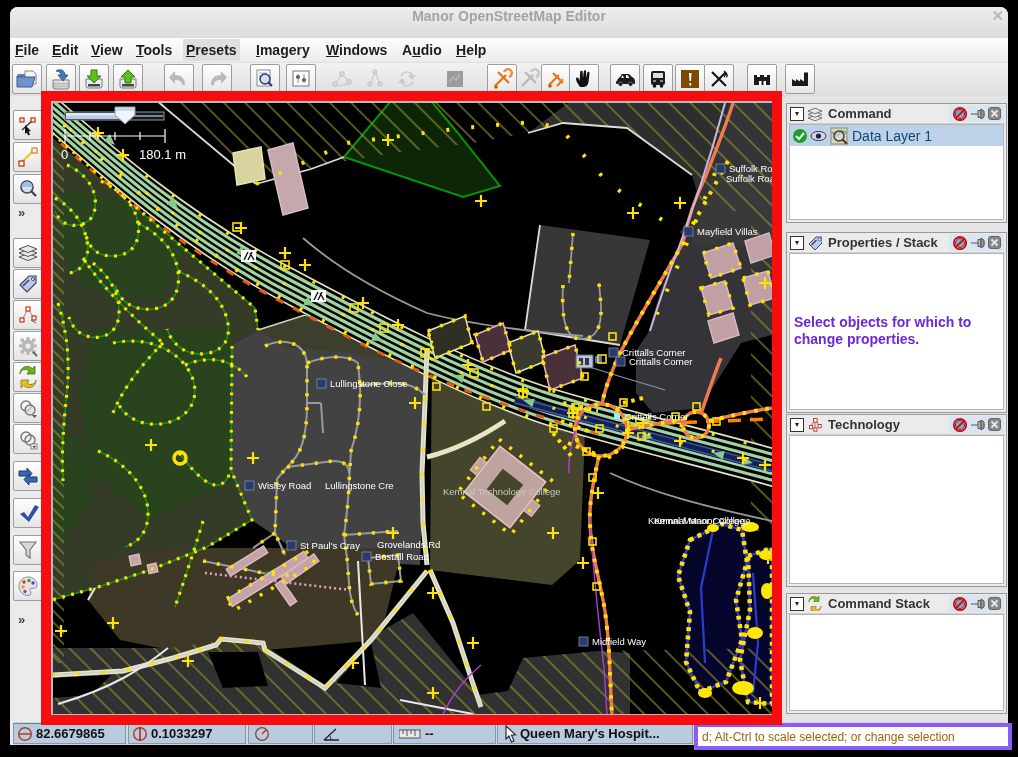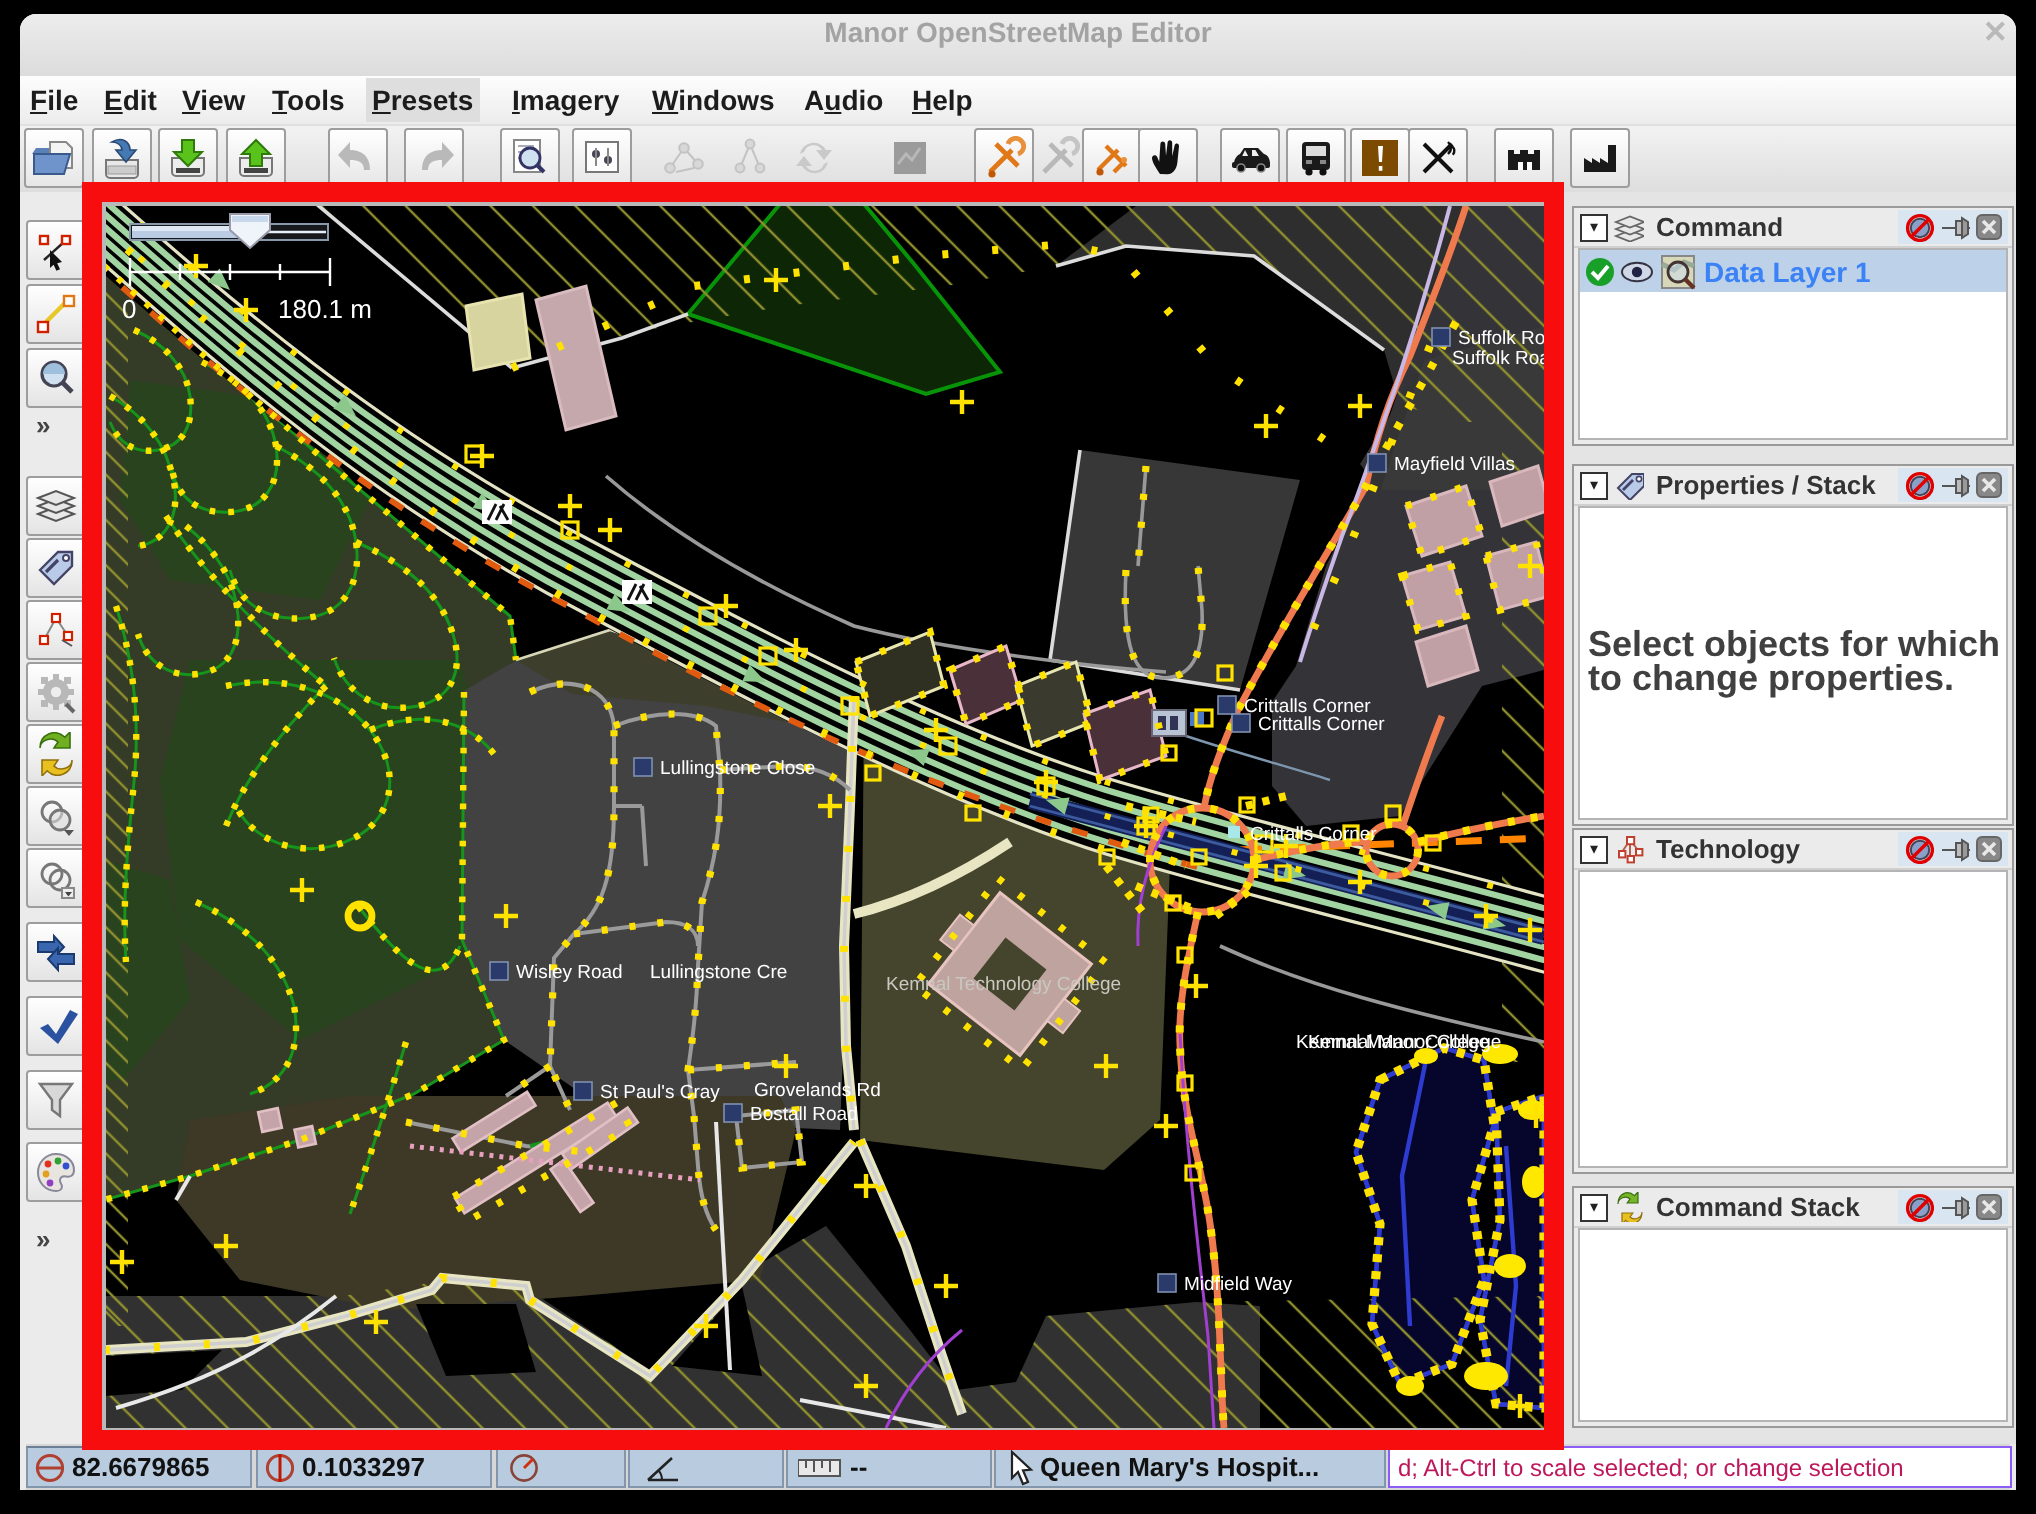--- a/index.html
+++ b/index.html
@@ -40,21 +40,21 @@
   .drop{position:absolute;left:3px;top:3px;width:12px;height:12px;background:#fff;border:1px solid #333;
         font-size:8px;color:#222;text-align:center;line-height:11px;}
   .hbtn{position:absolute;top:2px;width:15px;height:15px;}
   .hbtnbg{position:absolute;left:162px;top:1px;width:55px;height:17px;background:#d9e6f1;}
   
   #statusbar{left:13px;top:722px;width:992px;height:23px;background:#d6d6d6;}
   .seg{position:absolute;top:723px;height:19px;background:#b9cbdf;border:1px solid #8296ac;
        border-top-color:#6d7f94;font-size:13px;font-weight:bold;color:#111;}
   .seg span{position:absolute;left:22px;top:2px;white-space:nowrap;}
   #helpbox{position:absolute;left:694px;top:723px;width:310px;height:19px;background:#fff;
-     border:1px solid #8b5cf6;font-size:12px;color:#be185d;}
+     border:4px solid #8b5cf6;font-size:12px;color:#a16207;}
   #helpbox span{position:absolute;left:4px;top:3px;white-space:nowrap;}
 </style>
 </head>
 <body>
 <div id="win" class="abs"></div>
 <div id="titlebar" class="abs"></div>
 <div id="title" class="abs">Manor OpenStreetMap Editor</div>
 <div id="closex" class="abs">✕</div>
 <div id="menubar" class="abs"></div>
 <span class="mi" style="left:15px"><u>F</u>ile</span>
@@ -387,21 +387,21 @@
     <svg style="position:absolute;left:20px;top:5px" width="17" height="12">
         <ellipse cx="8.5" cy="6" rx="7.5" ry="4.6" fill="#d0d8e8" stroke="#334"></ellipse>
         <circle cx="8.5" cy="6" r="2.6" fill="#224"></circle>
       </svg>
     <svg style="position:absolute;left:40px;top:2px" width="19" height="19">
         <rect x="1" y="1" width="16" height="16" fill="#d8d8b8" stroke="#888"></rect>
         <path d="M1,5 l6,3 5,-4 5,2" stroke="#9a9" stroke-width="2.5" fill="none"></path>
         <circle cx="9" cy="9" r="5" fill="#cde" fill-opacity=".5" stroke="#433" stroke-width="1.4"></circle>
         <line x1="12.5" y1="12.5" x2="17" y2="17" stroke="#632" stroke-width="2.2"></line>
       </svg>
-    <span style="position:absolute;left:62px;top:3px;font-size:14px;font-weight:bold;color:#3b82f6">Data Layer 1</span>
+    <span style="position:absolute;left:62px;top:3px;font-size:14px;font-weight:normal;color:#0c4a6e">Data Layer 1</span>
   </div>
 </div>
 <div class="panel" style="top:232px;height:179px">
   <div class="phead">
     <div class="hbtnbg"></div>
       <div class="drop">▾</div>
     <svg class="hbtn" style="left:20px" width="17" height="17">
         <path d="M2,9 l7,-7 6,0 0,6 -7,7 z" fill="#b9cbe8" stroke="#446"></path>
         <circle cx="12.5" cy="4.5" r="1.3" fill="#fff" stroke="#446" stroke-width=".8"></circle>
         <path d="M4.5,10 l5,-5" stroke="#446" stroke-width="1.4"></path>
@@ -419,21 +419,21 @@
           <line x1="11" y1="8" x2="15" y2="8"></line>
           <path d="M11,3 l3,2 v6 l-3,2 z" fill="#999"></path>
         </g>
       </svg>
     <svg class="hbtn" style="left:200px" width="16" height="16">
         <rect x="1.5" y="1.5" width="12" height="12" rx="2.5" fill="#888" stroke="#666"></rect>
         <path d="M4.5,4.5 l6,6 M10.5,4.5 l-6,6" stroke="#e8e8e8" stroke-width="1.8"></path>
       </svg>
   </div>
   <div class="pbody">
-    <div style="position:absolute;left:4px;top:60px;font-size:18px;font-weight:bold;color:#404040;line-height:17px">Select objects for which to change properties.</div>
+    <div style="position:absolute;left:4px;top:60px;font-size:14px;font-weight:bold;color:#6d28d9;line-height:17px">Select objects for which to change properties.</div>
   </div>
 </div>
 <div class="panel" style="top:414px;height:171px">
   <div class="phead">
     <div class="hbtnbg"></div>
       <div class="drop">▾</div>
     <svg class="hbtn" style="left:20px" width="17" height="17">
         <g stroke="#b86050" fill="none">
           <path d="M8,3 l-4,6 M8,3 l4,5 M8,3 l0,8"></path>
         </g>

